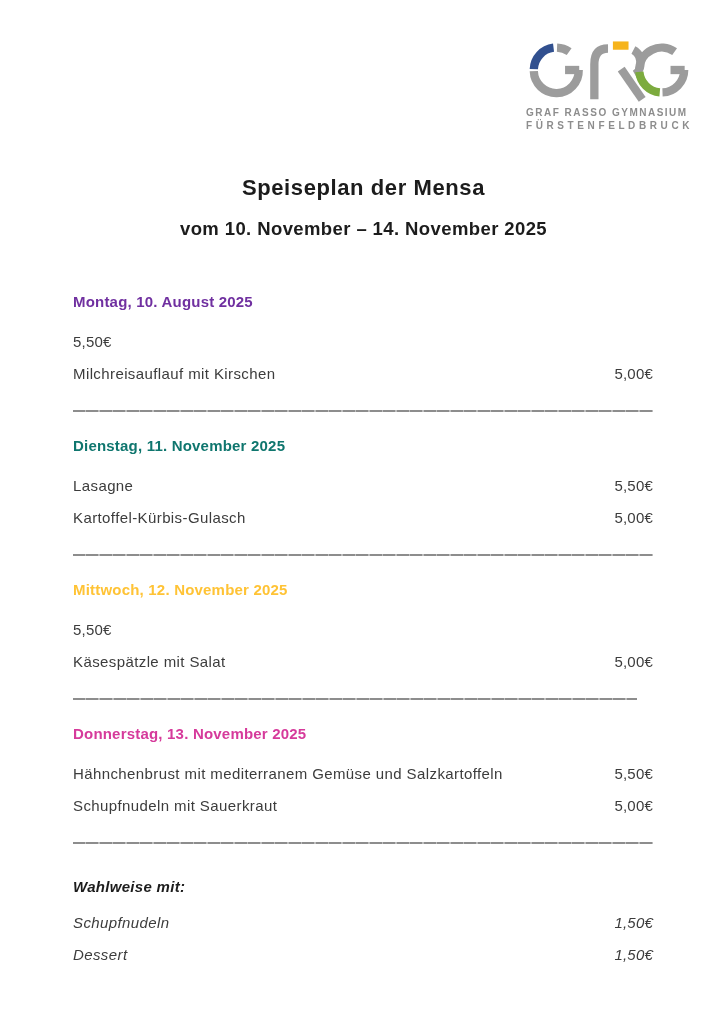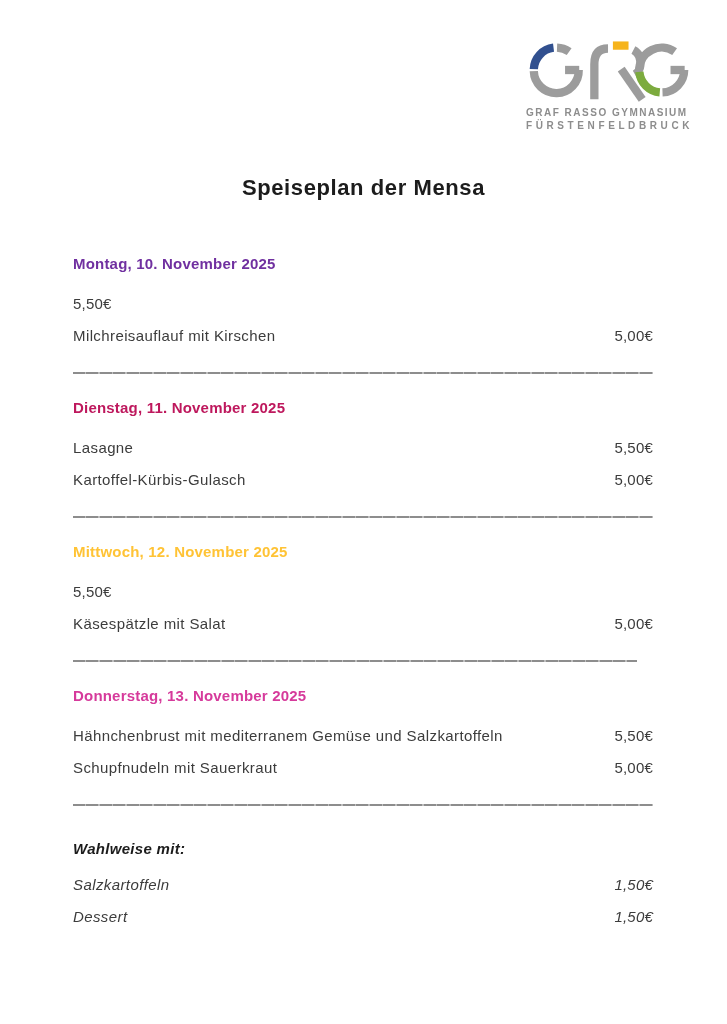--- a/index.html
+++ b/index.html
@@ -132,41 +132,42 @@
       </g>
     </svg>
     <div class="logo-caption">
       <span class="cap1">GRAF RASSO GYMNASIUM</span>
       <span class="cap2">FÜRSTENFELDBRUCK</span>
     </div>
   </div>
 
   <div class="header">
     <div class="page-title">Speiseplan der Mensa</div>
+    <div class="page-subtitle">vom 10. November – 14. November 2025</div>
   </div>
 
   <div class="content">
     <div class="menu">
 
       <div class="day">
-        <div class="day-heading" style="color: rgb(112, 48, 160);">Montag, 10. November 2025</div>
+        <div class="day-heading" style="color: rgb(112, 48, 160);">Montag, 10. August 2025</div>
         <div class="items">
           <div class="menu-row">
             <span class="price">5,50€</span>
           </div>
           <div class="menu-row">
             <span class="dish">Milchreisauflauf mit Kirschen</span>
             <span class="price">5,00€</span>
           </div>
         </div>
         <div class="divider"></div>
       </div>
 
       <div class="day">
-        <div class="day-heading" style="color: #be185d;">Dienstag, 11. November 2025</div>
+        <div class="day-heading" style="color: #0f766e;">Dienstag, 11. November 2025</div>
         <div class="items">
           <div class="menu-row">
             <span class="dish">Lasagne</span>
             <span class="price">5,50€</span>
           </div>
           <div class="menu-row">
             <span class="dish">Kartoffel-Kürbis-Gulasch</span>
             <span class="price">5,00€</span>
           </div>
         </div>
@@ -201,21 +202,21 @@
         </div>
         <div class="divider"></div>
       </div>
 
     </div>
 
     <div class="extras">
       <div class="extras-heading">Wahlweise mit:</div>
       <div class="items">
         <div class="menu-row">
-          <span class="dish">Salzkartoffeln</span>
+          <span class="dish">Schupfnudeln</span>
           <span class="price">1,50€</span>
         </div>
         <div class="menu-row">
           <span class="dish">Dessert</span>
           <span class="price">1,50€</span>
         </div>
       </div>
     </div>
   </div>
 

